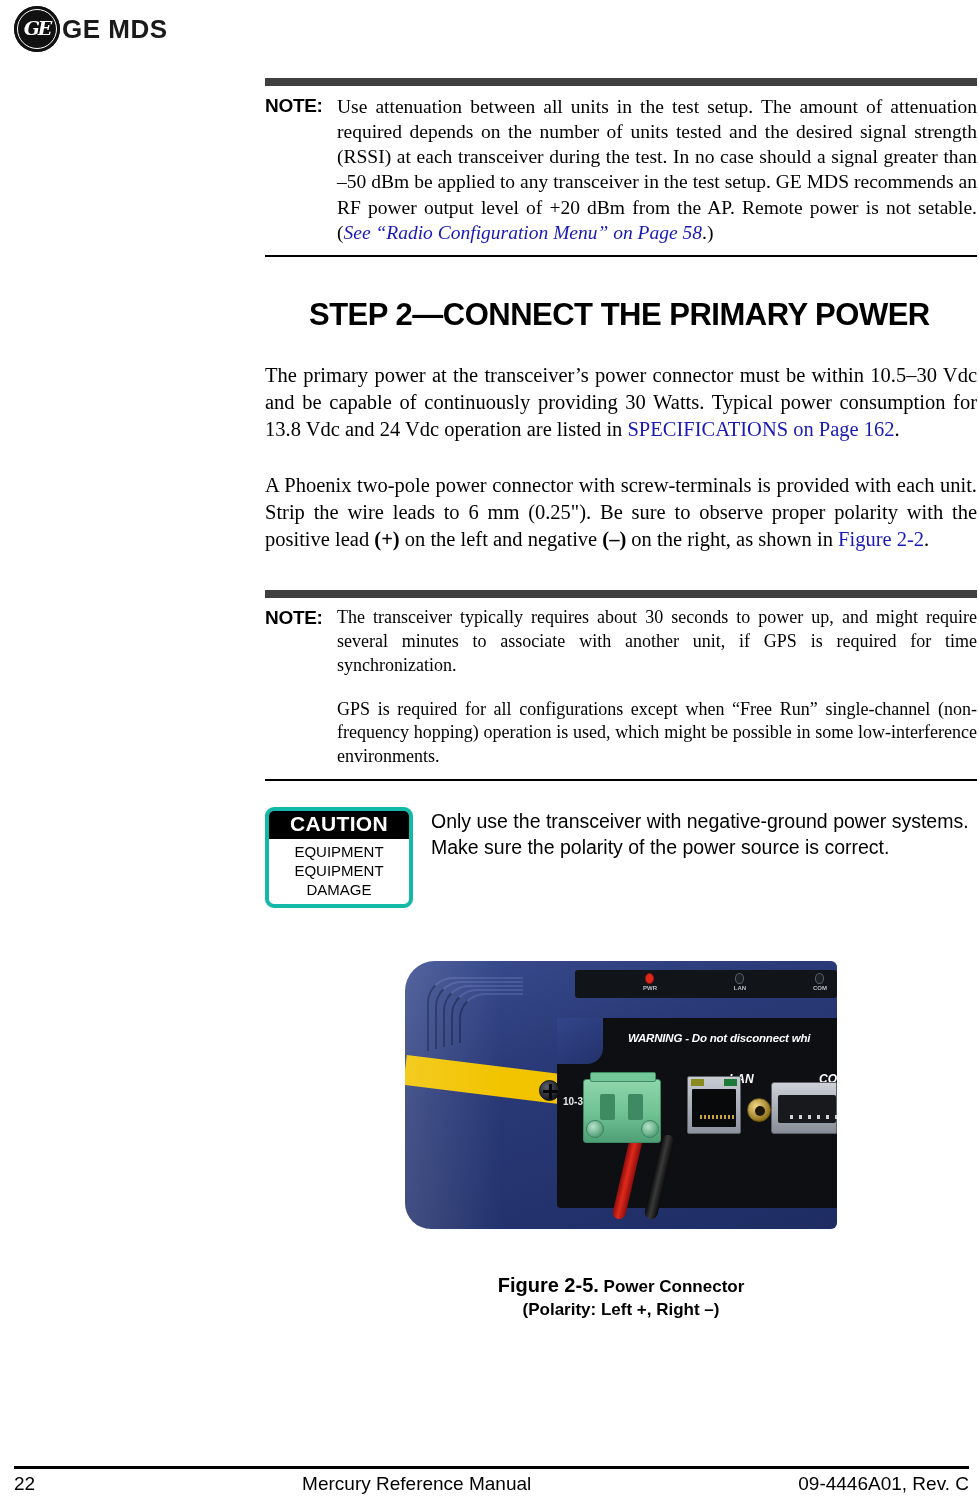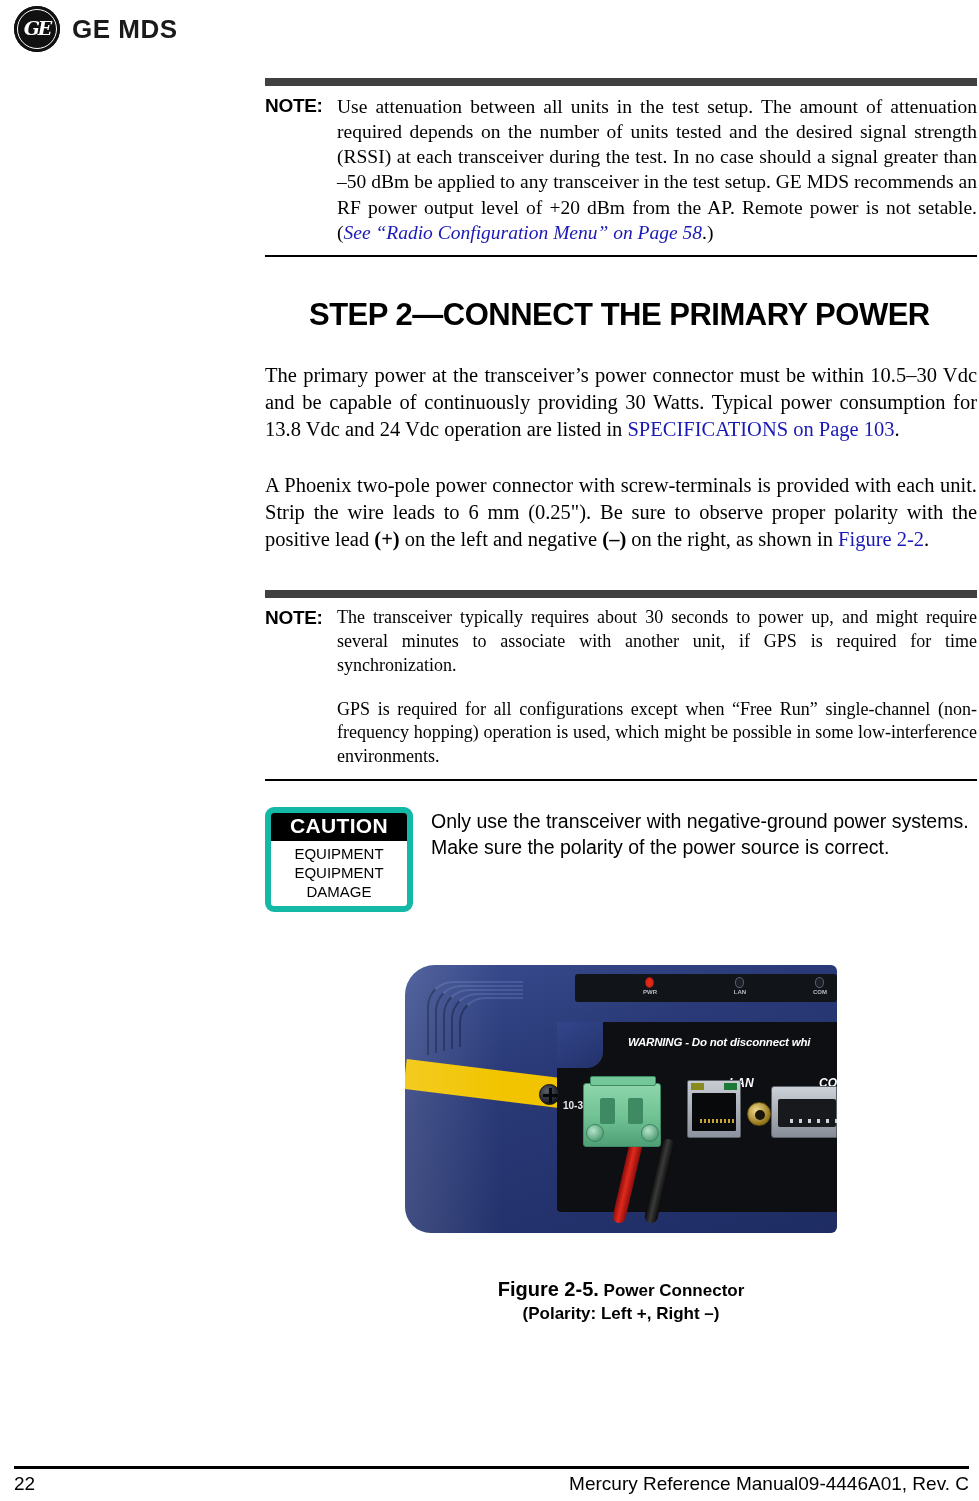--- a/index.html
+++ b/index.html
@@ -13,21 +13,21 @@
     position: relative;
     overflow: hidden;
   }
 
   
   .masthead {
     position: absolute;
     left: 14px; top: 6px;
     display: flex;
     align-items: center;
-    gap: 12px;
+    gap: 2px;
   }
   .ge-mark {
     width: 46px; height: 46px;
     border-radius: 50%;
     background: #111111;
     position: relative;
     display: flex;
     align-items: center;
     justify-content: center;
     box-shadow: inset 0 0 0 2px #111;
@@ -119,21 +119,21 @@
 
   
   .caution-wrap {
     display: flex;
     align-items: flex-start;
     gap: 18px;
   }
   .caution-box {
     flex: 0 0 148px;
     width: 148px;
-    border: 6px solid #14b8a6;
+    border: 4px solid #14b8a6;
     border-radius: 9px;
     overflow: hidden;
     background: #fff;
     text-align: center;
     font-family: "Liberation Sans", sans-serif;
   }
   .caution-head {
     background: #000;
     color: #fff;
     font-weight: bold;
@@ -366,21 +366,21 @@
     left: 14px; right: 10px;
     bottom: 6px;
     border-top: 3px solid #000;
     padding-top: 4px;
     display: flex;
     align-items: baseline;
     font-family: "Liberation Sans", sans-serif;
     font-size: 19px;
   }
   .footer-page { flex: 0 0 auto; }
-  .footer-center { flex: 1 1 auto; text-align: right; }
+  .footer-center { flex: 1 1 auto; text-align: center; }
   .footer-right { flex: 0 0 auto; }
 </style>
 </head>
 <body>
 
 <div class="masthead">
   <div class="ge-mark">
     <span class="ge-mark-letters">GE</span>
   </div>
   <div class="ge-wordmark">GE MDS</div>
@@ -394,21 +394,21 @@
       <div class="note-body">
         <p><span>Use attenuation between all units in the test setup. The amount of attenuation required depends on the number of units tested and the desired signal strength (RSSI) at each transceiver during the test. In no case should a signal greater than –50 dBm be applied to any transceiver in the test setup. GE MDS recommends an RF power output level of +20 dBm from the AP. Remote power is not setable. (</span><span class="link-ital">See </span><span class="link-ital">“Radio Configuration Menu” on Page 58</span><span>.)</span></p>
       </div>
     </div>
   </div>
 
   <div class="section-heading" style="margin-top:40px;">
     <div class="section-title">STEP 2—CONNECT THE PRIMARY POWER</div>
   </div>
 
-  <p class="body-para" style="margin-top:30px;"><span>The primary power at the transceiver’s power connector must be within 10.5–30 Vdc and be capable of continuously providing 30 Watts. Typical power consumption for 13.8 Vdc and 24 Vdc operation are listed in </span><span class="link">SPECIFICATIONS on Page 103</span><span>.</span></p>
+  <p class="body-para" style="margin-top:30px;"><span>The primary power at the transceiver’s power connector must be within 10.5–30 Vdc and be capable of continuously providing 30 Watts. Typical power consumption for 13.8 Vdc and 24 Vdc operation are listed in </span><span class="link">SPECIFICATIONS on Page 162</span><span>.</span></p>
 
   <p class="body-para" style="margin-top:30px;"><span>A Phoenix two-pole power connector with screw-terminals is provided with each unit. Strip the wire leads to 6 mm (0.25"). Be sure to observe proper polarity with the positive lead </span><span class="bold">(+)</span><span> on the left and negative </span><span class="bold">(–)</span><span> on the right, as shown in </span><span class="link">Figure 2-2</span><span>.</span></p>
 
   <div class="note-block note-small" style="margin-top:38px;">
     <div class="note-row">
       <div class="note-label">NOTE:</div>
       <div class="note-body">
         <p>The transceiver typically requires about 30 seconds to power up, and might require several minutes to associate with another unit, if GPS is required for time synchronization.</p>
         <p>GPS is required for all configurations except when “Free Run” single-channel (non-frequency hopping) operation is used, which might be possible in some low-interference environments.</p>
       </div>

